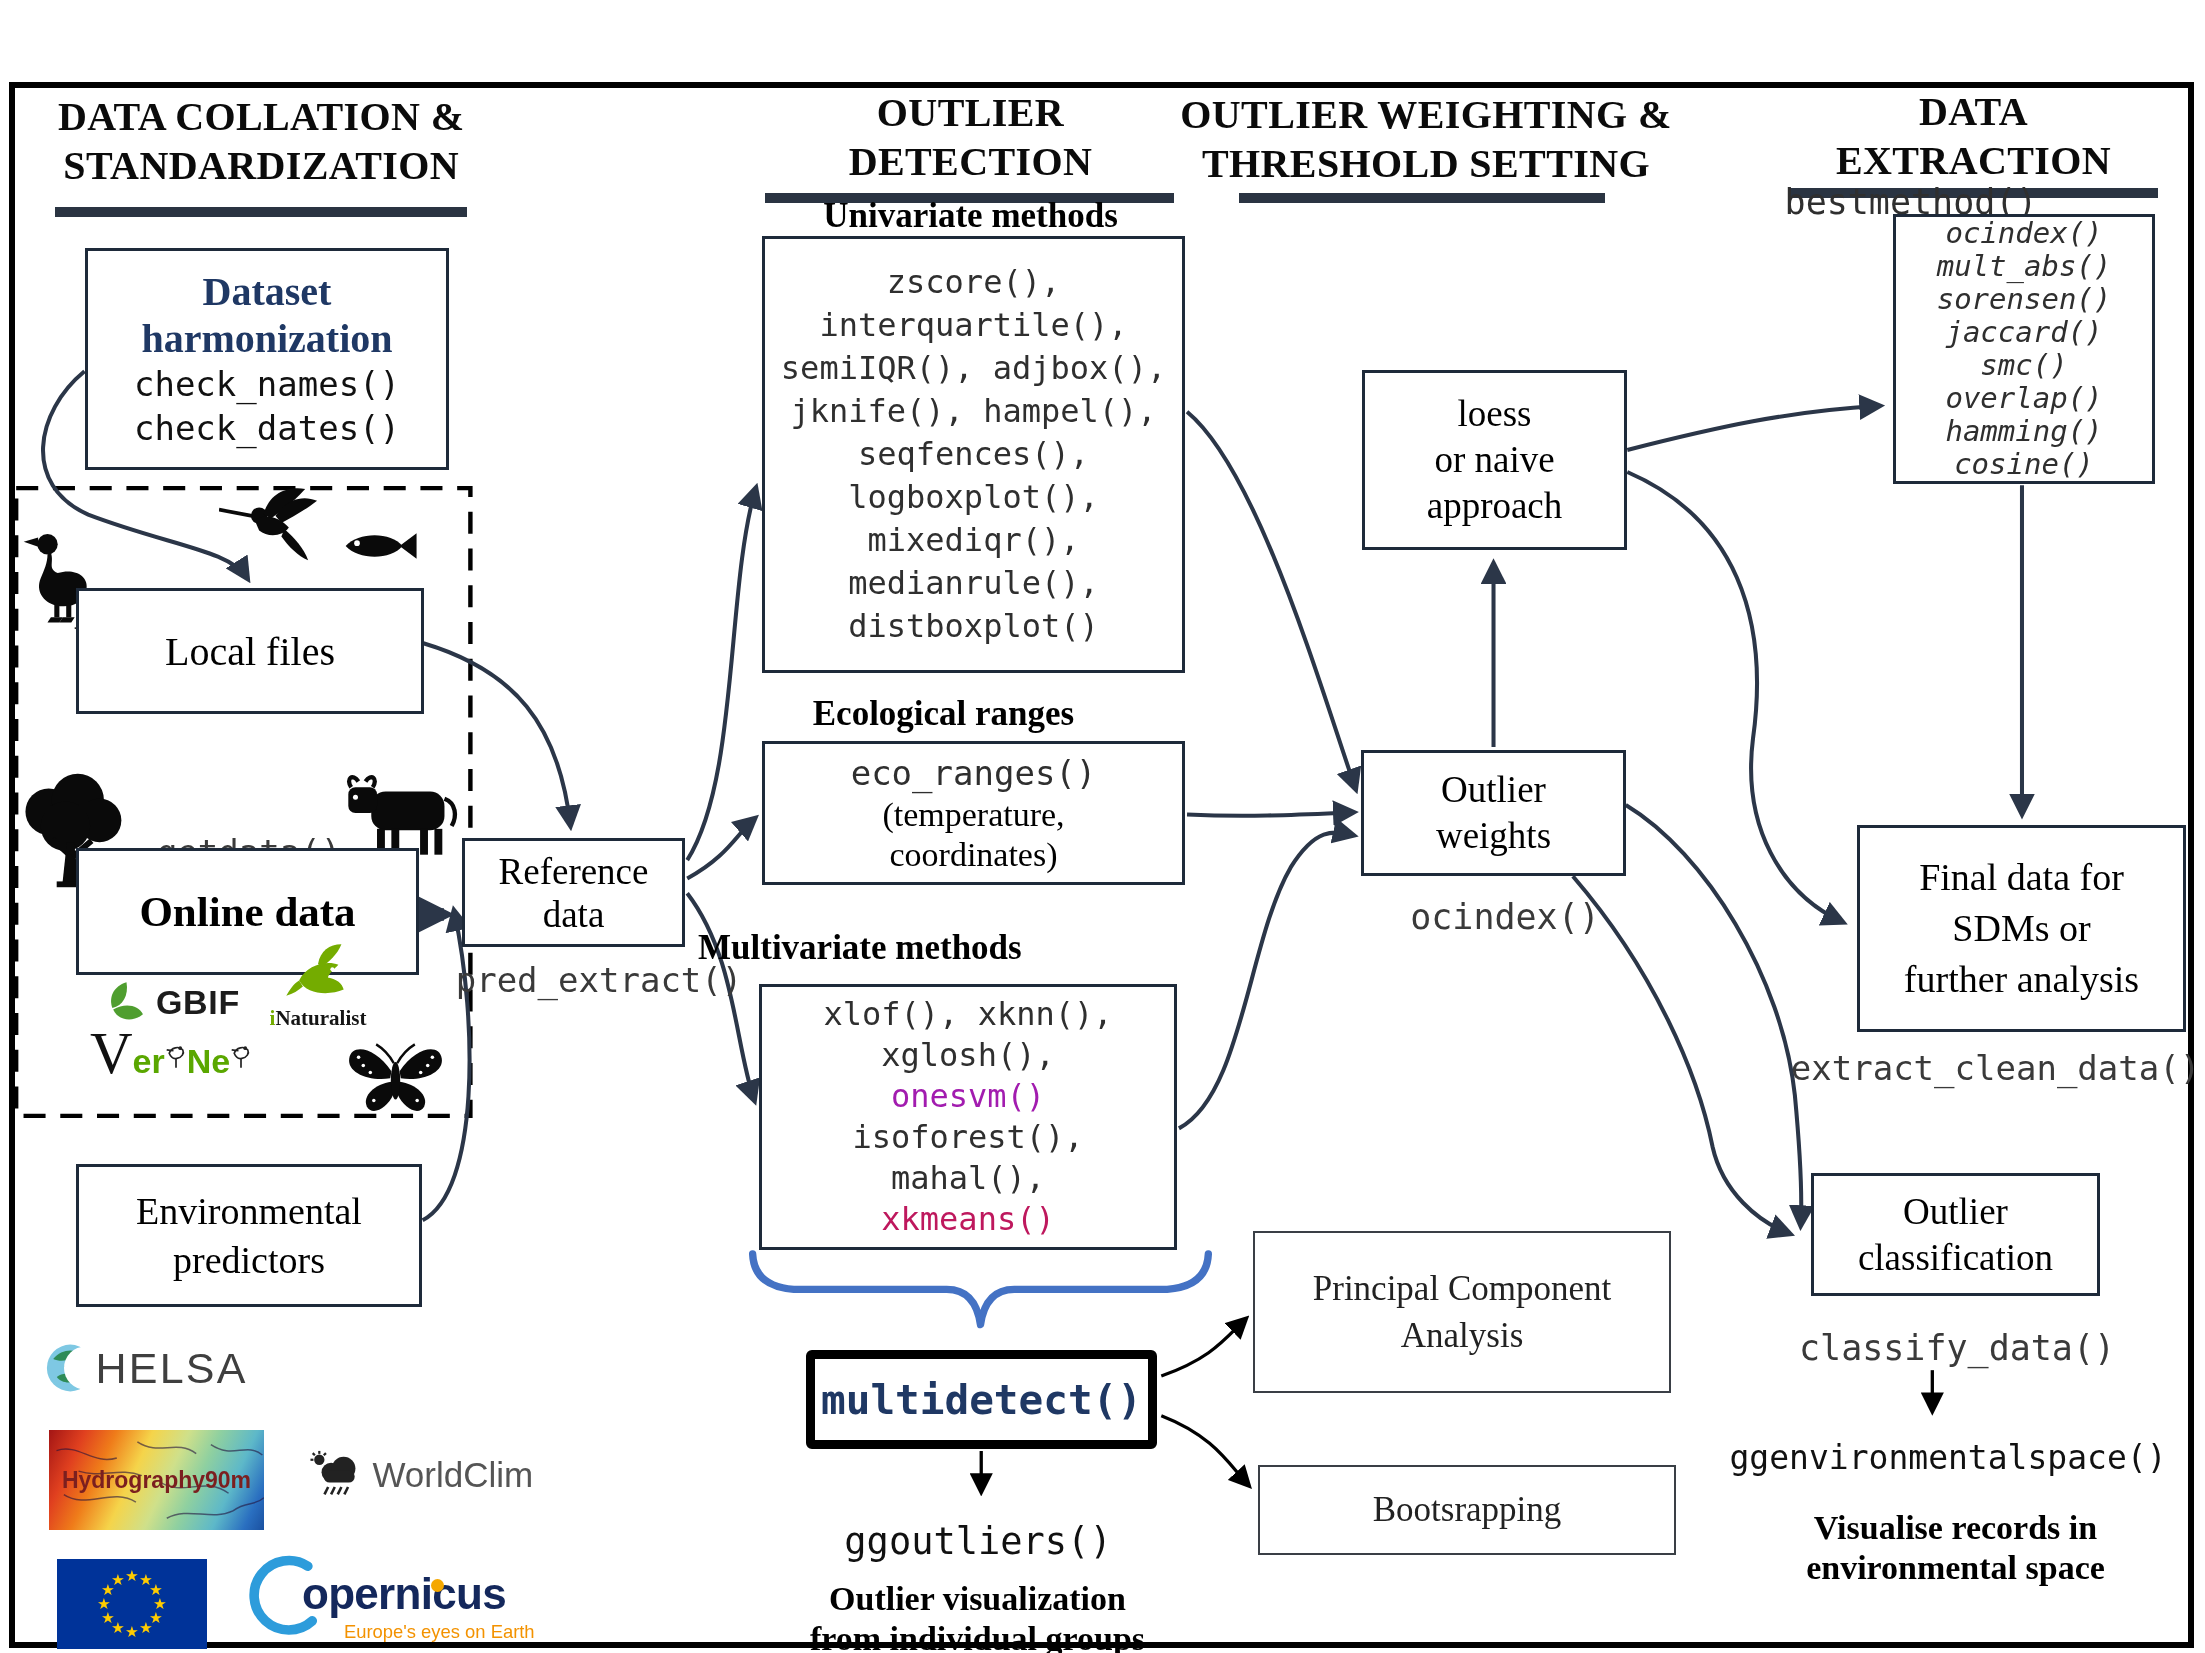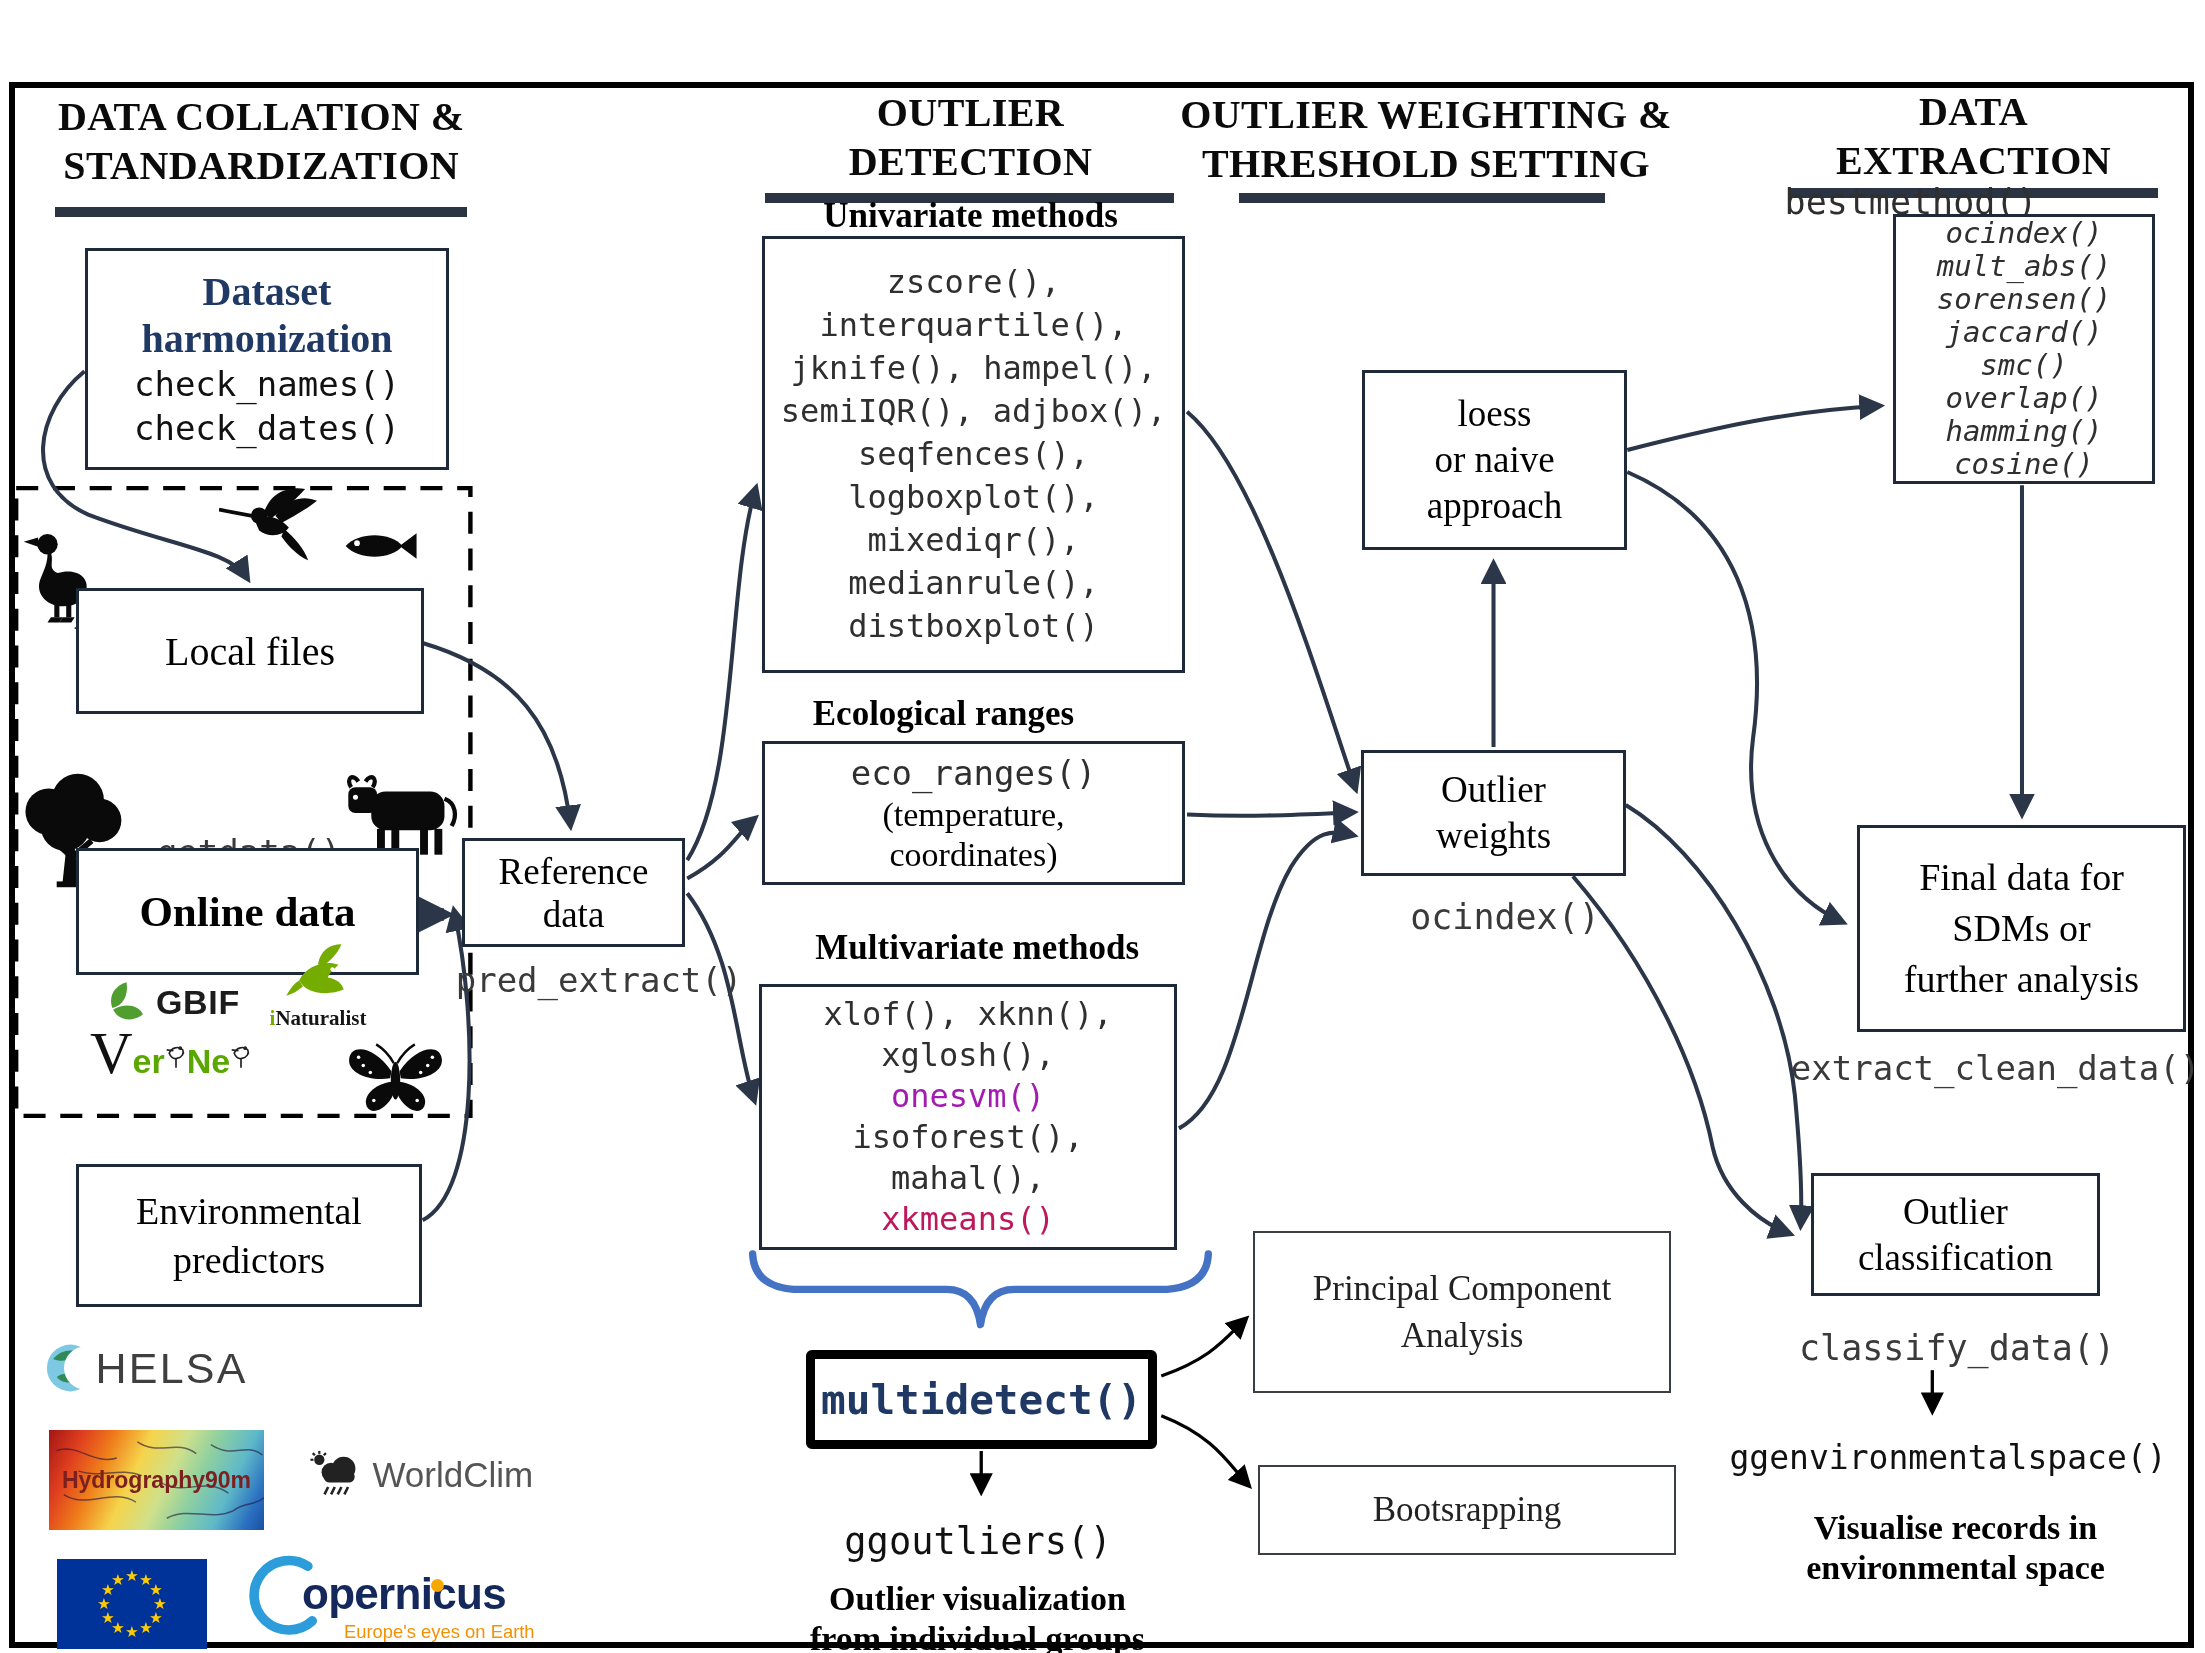--- a/index.html
+++ b/index.html
@@ -316,37 +316,37 @@
   <div class="bx" style="left:462px;top:838px;width:223px;height:109px;">
     <div class="serif" style="font-size:37px;line-height:43px;">Reference</div>
     <div class="serif" style="font-size:37px;line-height:43px;">data</div>
   </div>
   <div class="abs mono fn" style="left:452px;top:960px;width:294px;font-size:34px;">pred_extract()</div>
 
   <div class="abs serif" style="left:750px;top:196px;width:441px;font-weight:bold;font-size:35px;text-align:center;z-index:3;">Univariate methods</div>
   <div class="bx" style="left:762px;top:236px;width:423px;height:437px;">
     <div class="mono" style="font-size:32px;line-height:43px;color:#2f2f2f;">zscore(),</div>
     <div class="mono" style="font-size:32px;line-height:43px;color:#2f2f2f;">interquartile(),</div>
+    <div class="mono" style="font-size:32px;line-height:43px;color:#2f2f2f;">semiIQR(), adjbox(),</div>
     <div class="mono" style="font-size:32px;line-height:43px;color:#2f2f2f;">jknife(), hampel(),</div>
-    <div class="mono" style="font-size:32px;line-height:43px;color:#2f2f2f;">semiIQR(), adjbox(),</div>
     <div class="mono" style="font-size:32px;line-height:43px;color:#2f2f2f;">seqfences(),</div>
     <div class="mono" style="font-size:32px;line-height:43px;color:#2f2f2f;">logboxplot(),</div>
     <div class="mono" style="font-size:32px;line-height:43px;color:#2f2f2f;">mixediqr(),</div>
     <div class="mono" style="font-size:32px;line-height:43px;color:#2f2f2f;">medianrule(),</div>
     <div class="mono" style="font-size:32px;line-height:43px;color:#2f2f2f;">distboxplot()</div>
   </div>
 
   <div class="abs serif" style="left:723px;top:694px;width:441px;font-weight:bold;font-size:35px;text-align:center;z-index:3;">Ecological ranges</div>
   <div class="bx" style="left:762px;top:741px;width:423px;height:144px;">
     <div class="mono" style="font-size:34px;line-height:43px;color:#2f2f2f;">eco_ranges()</div>
     <div class="serif" style="font-size:34px;line-height:40px;">(temperature,</div>
     <div class="serif" style="font-size:34px;line-height:40px;">coordinates)</div>
   </div>
 
-  <div class="abs serif" style="left:698px;top:928px;width:441px;font-weight:bold;font-size:35px;text-align:right;z-index:3;">Multivariate  methods</div>
+  <div class="abs serif" style="left:698px;top:928px;width:441px;font-weight:bold;font-size:35px;text-align:left;z-index:3;">Multivariate  methods</div>
   <div class="bx" style="left:759px;top:984px;width:418px;height:266px;">
     <div class="mono" style="font-size:32px;line-height:41px;color:#2f2f2f;">xlof(), xknn(),</div>
     <div class="mono" style="font-size:32px;line-height:41px;color:#2f2f2f;">xglosh(),</div>
     <div class="mono" style="font-size:32px;line-height:41px;color:#a21caf;">onesvm()</div>
     <div class="mono" style="font-size:32px;line-height:41px;color:#2f2f2f;">isoforest(),</div>
     <div class="mono" style="font-size:32px;line-height:41px;color:#2f2f2f;">mahal(),</div>
     <div class="mono" style="font-size:32px;line-height:41px;color:#be185d;">xkmeans()</div>
   </div>
 
   <div class="bx" style="left:806px;top:1350px;width:351px;height:99px;border:9.6px solid #000;border-radius:5.9px;">

